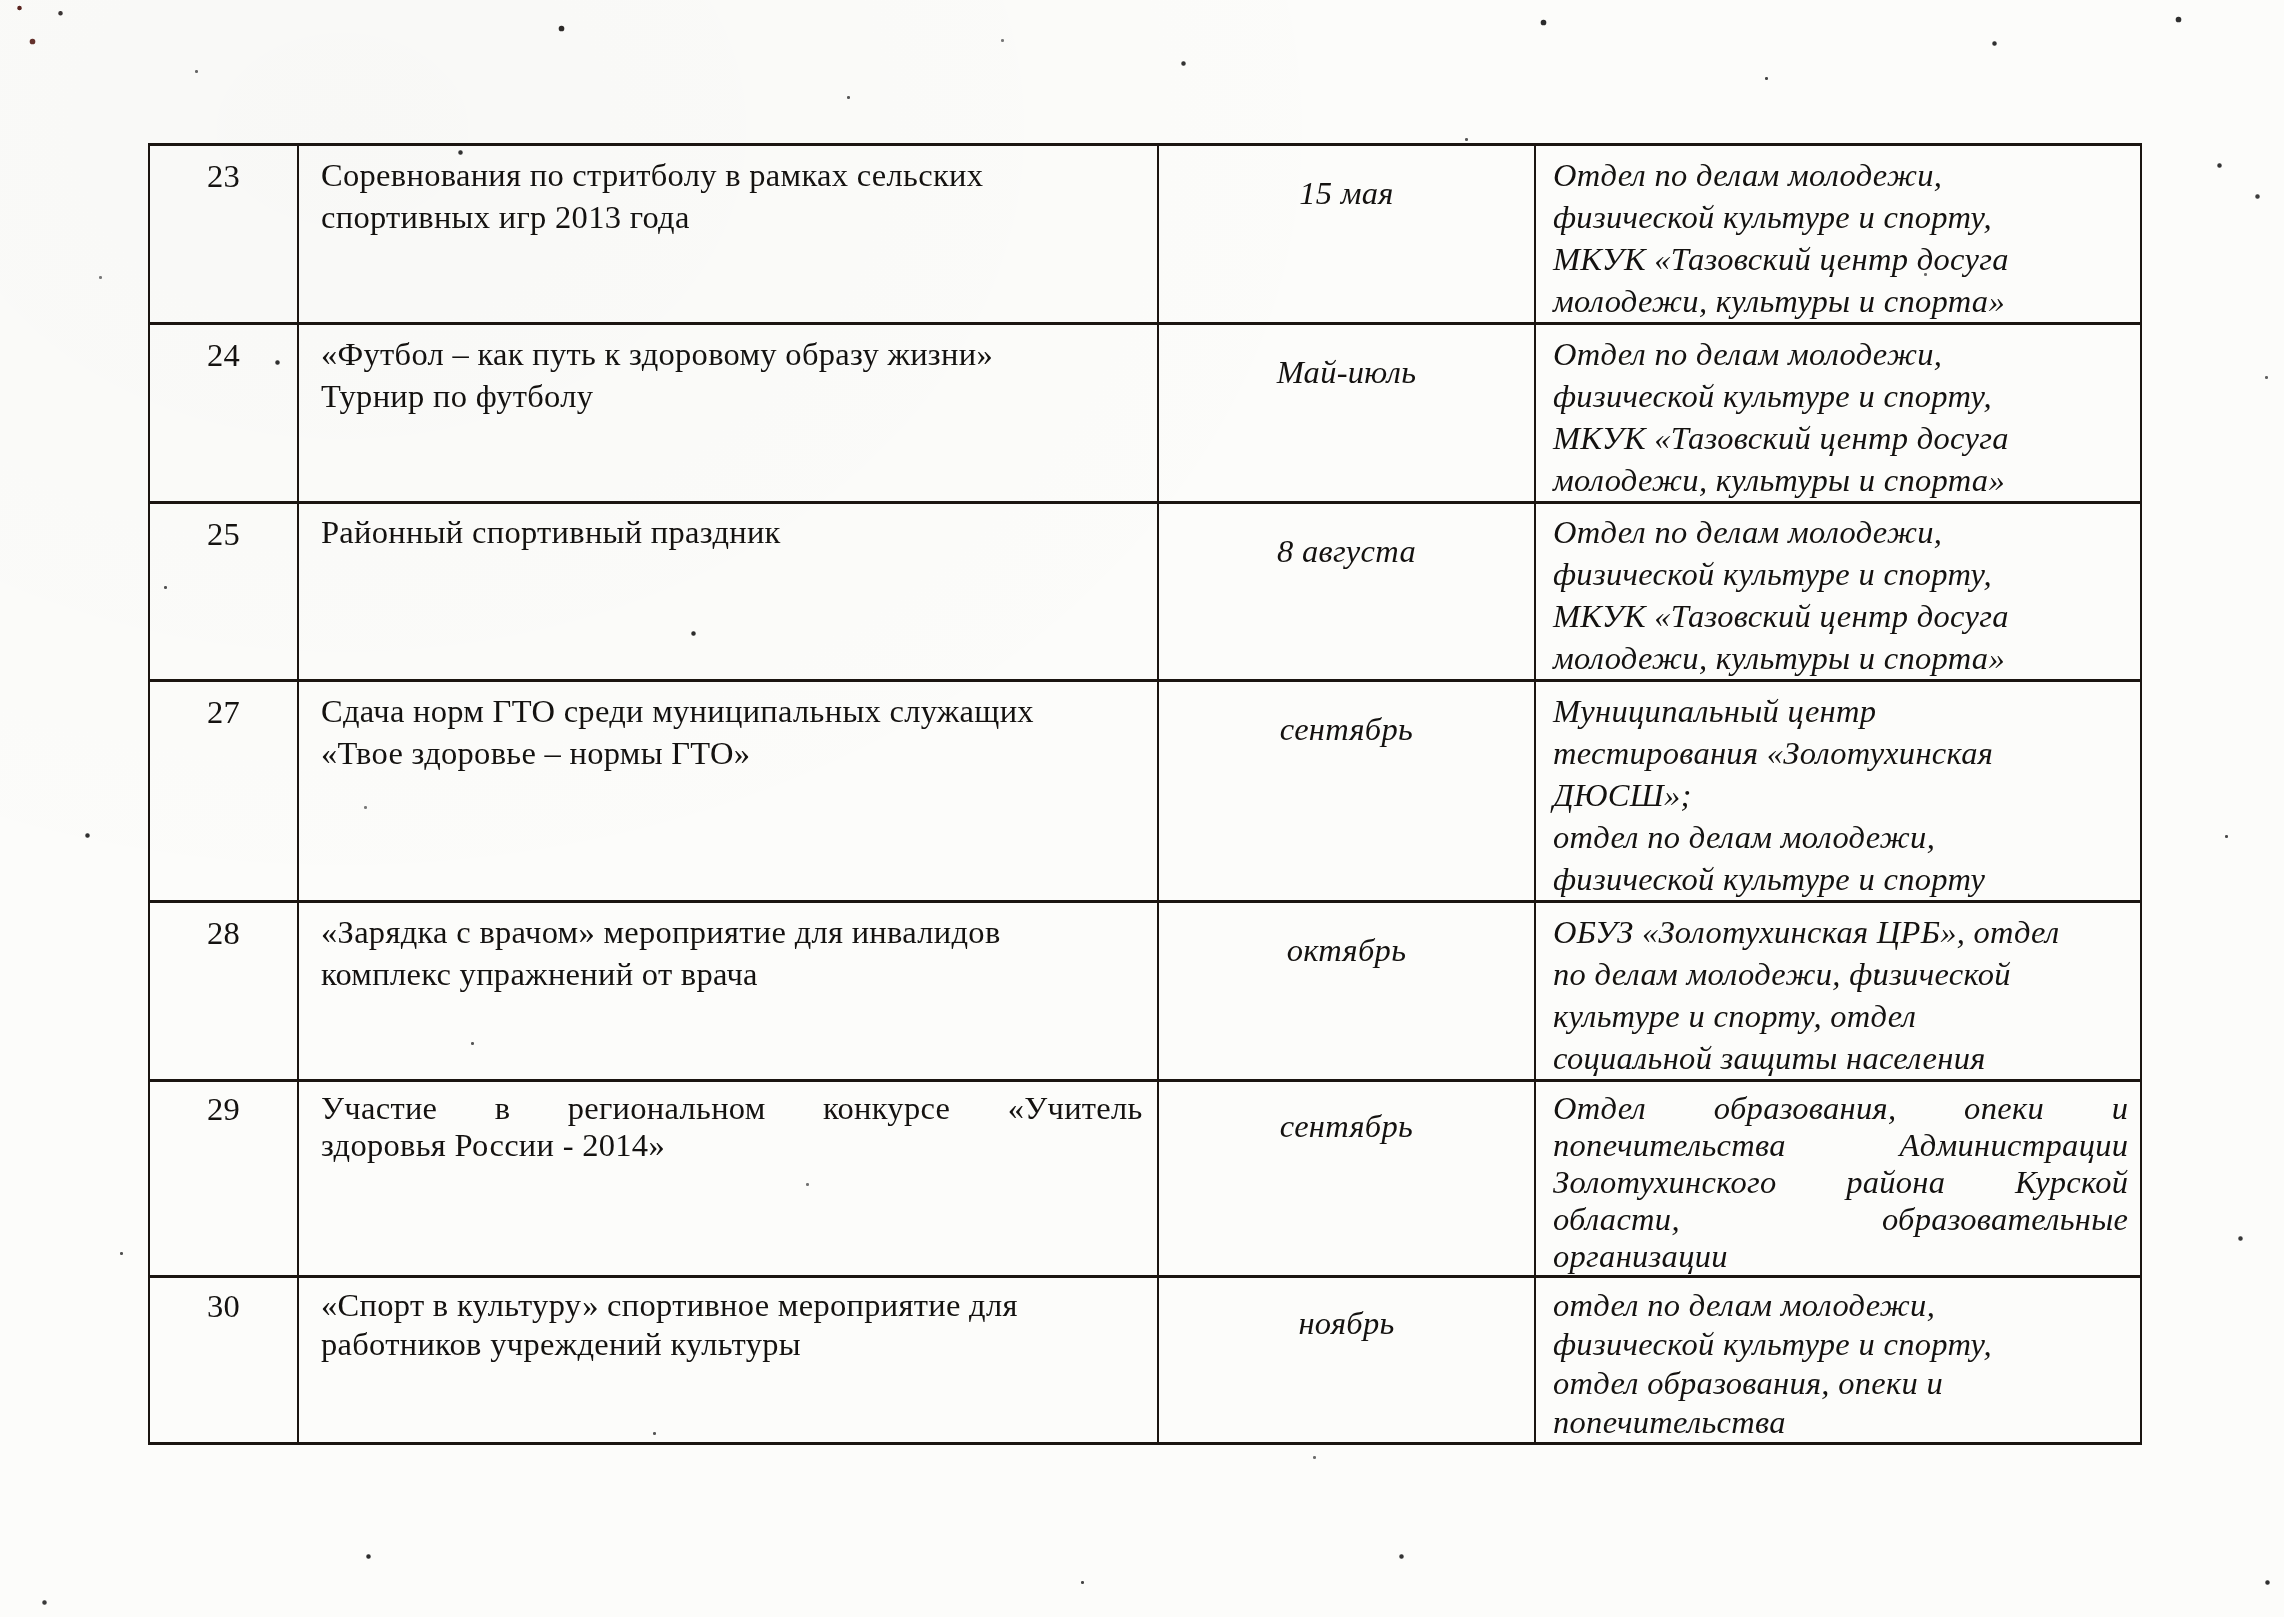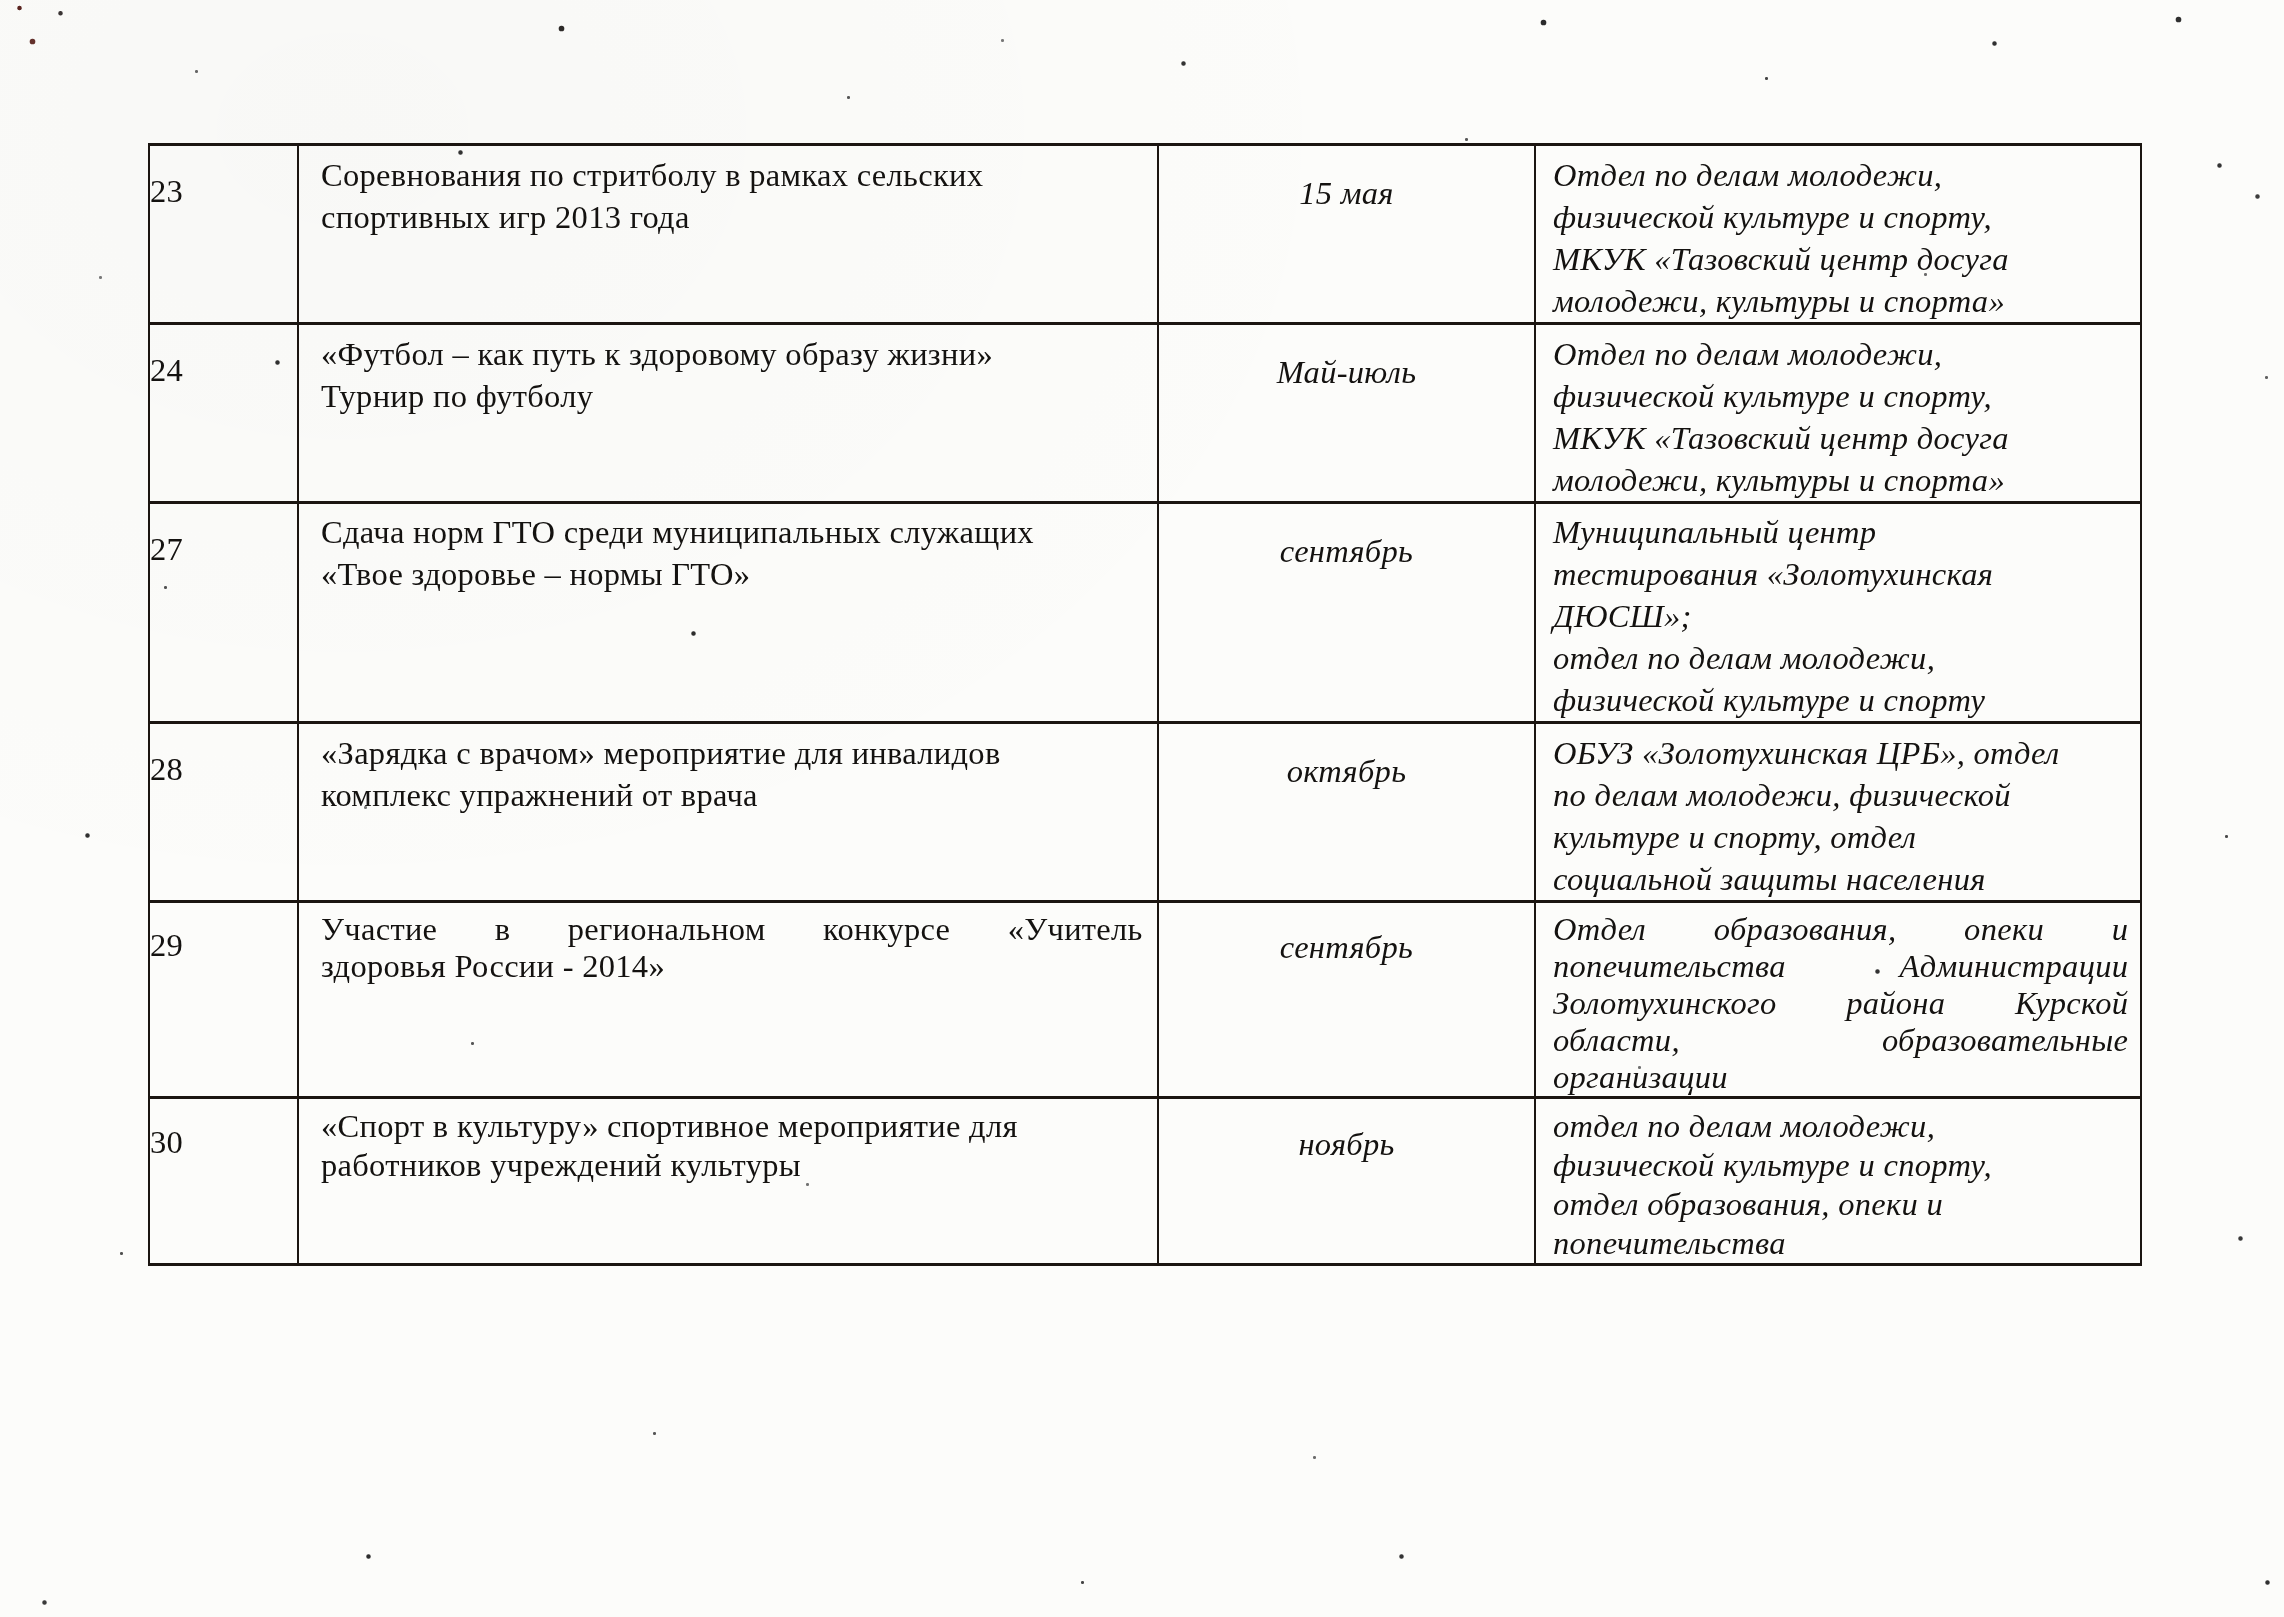--- a/index.html
+++ b/index.html
@@ -47,21 +47,21 @@
   .schedule td{
     border:2px solid var(--border);
     border-top-width:3.3px;border-bottom-width:3.3px;
     vertical-align:top;overflow:hidden;
   }
   .txt{
     font-size:32.5px;line-height:42px;color:var(--ink);
     white-space:pre-line;
     letter-spacing:0.3px;
   }
-  .c-num{text-align:left;padding-top:24px;}
+  .c-num{text-align:center;padding-top:9px;}
   .c-event{padding:7.8px 14.3px 0 22px;}
   .c-date{text-align:center;padding-top:26px;font-style:italic;}
   .c-resp{padding:7.8px 11.7px 0 17px;font-style:italic;}
   .just{text-align:justify;text-align-last:justify;}
   
   .r0{height:174px}.r1{height:177px}.r2{height:170px}.r3{height:97px}
   .r4{height:218px}.r5{height:176px}.r6{height:195px}.r7{height:164px}
   .r6 .txt{line-height:37px}
   .r7 .txt{line-height:39px}
 </style>
@@ -108,20 +108,37 @@
         <td class="c-date">
             <div class="txt">Май-июль</div>
           </td>
         <td class="c-resp">
             <div class="txt">Отдел по делам молодежи,
 физической культуре и спорту,
 МКУК «Тазовский центр досуга
 молодежи, культуры и спорта»</div>
           </td>
       </tr>
+      <tr class="r2">
+        <td class="c-num">
+            <div class="txt">25</div>
+          </td>
+        <td class="c-event">
+            <div class="txt">Районный спортивный праздник</div>
+          </td>
+        <td class="c-date">
+            <div class="txt">8 августа</div>
+          </td>
+        <td class="c-resp">
+            <div class="txt">Отдел по делам молодежи,
+физической культуре и спорту,
+МКУК «Тазовский центр досуга
+молодежи, культуры и спорта»</div>
+          </td>
+      </tr>
       <tr class="r4">
         <td class="c-num">
             <div class="txt">27</div>
           </td>
         <td class="c-event">
             <div class="txt">Сдача норм ГТО среди муниципальных служащих
 «Твое здоровье – нормы ГТО»</div>
           </td>
         <td class="c-date">
             <div class="txt">сентябрь</div>

